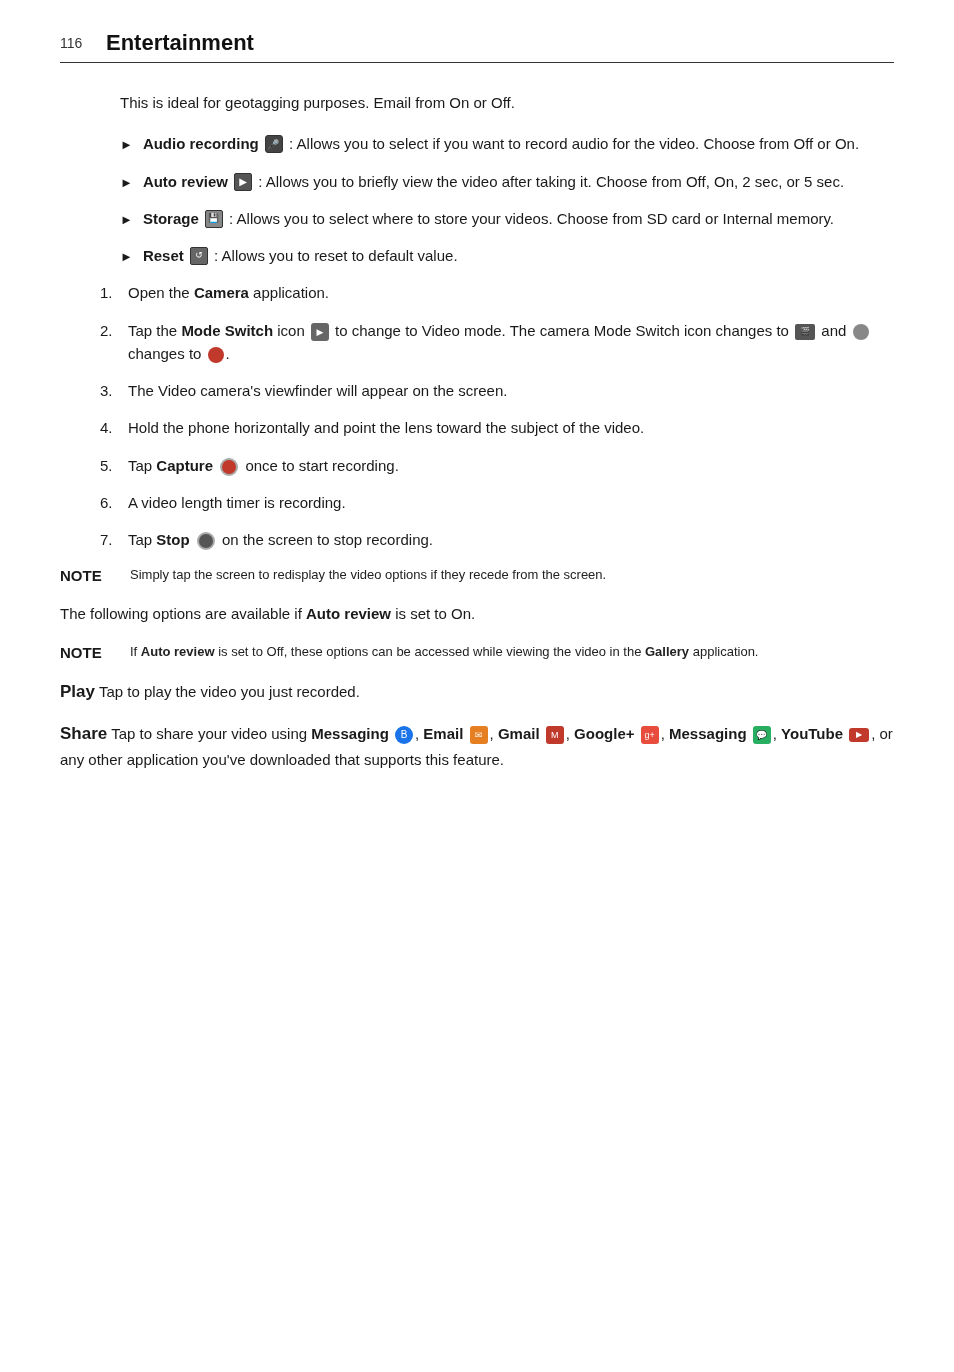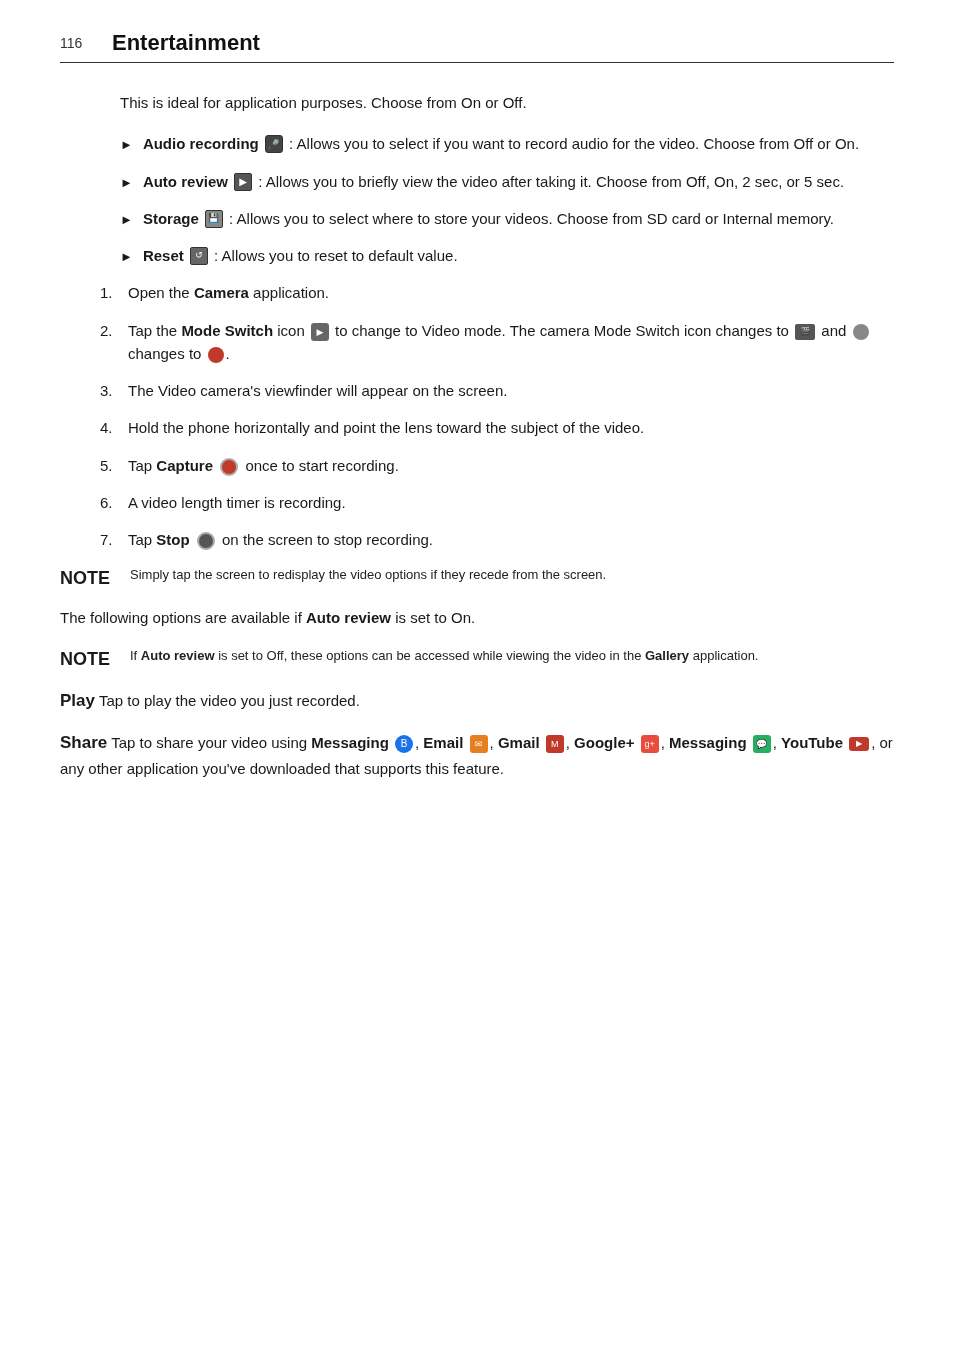--- a/index.html
+++ b/index.html
@@ -16,21 +16,20 @@
       width: 954px;
       min-height: 1372px;
       padding: 30px 60px 60px 60px;
     }
     .header {
       display: flex;
       align-items: center;
       border-bottom: 1px solid #333;
       padding-bottom: 6px;
       margin-bottom: 28px;
-      gap: 6px;
     }
     .header-page-num {
       font-size: 14px;
       color: #333;
       min-width: 38px;
     }
     .header-title {
       font-size: 22px;
       font-weight: bold;
       color: #111;
@@ -110,21 +109,21 @@
     .note-block {
       display: flex;
       align-items: flex-start;
       margin: 14px 0 14px 0;
       font-size: 13px;
       color: #222;
       line-height: 1.5;
     }
     .note-label {
       font-weight: bold;
-      font-size: 18px;
+      font-size: 15px;
       color: #1a1a1a;
       min-width: 70px;
       flex-shrink: 0;
     }
     .note-text { flex: 1; }
     .body-text {
       font-size: 15px;
       line-height: 1.6;
       margin-bottom: 16px;
       color: #1a1a1a;
@@ -142,21 +141,21 @@
 </head>
 <body>
 
 <div class="page">
 
   <div class="header">
     <span class="header-page-num">116</span>
     <span class="header-title">Entertainment</span>
   </div>
 
-  <div class="intro-text">This is ideal for application purposes. Choose from On or Off.</div>
+  <div class="intro-text">This is ideal for geotagging purposes. Email from On or Off.</div>
 
   <div class="bullet-list">
 
     <div class="bullet-item">
       <span class="bullet-arrow">►</span>
       <span class="bullet-text">
         <span class="bold">Audio recording </span>
         <span class="inline-icon icon-box" style="background:#444;width:18px;height:18px;border-radius:3px;font-size:10px;color:white;display:inline-flex;align-items:center;justify-content:center;vertical-align:middle;">🎤</span>
         <span>: Allows you to select if you want to record audio for the video. Choose from Off or On.</span>
       </span>

